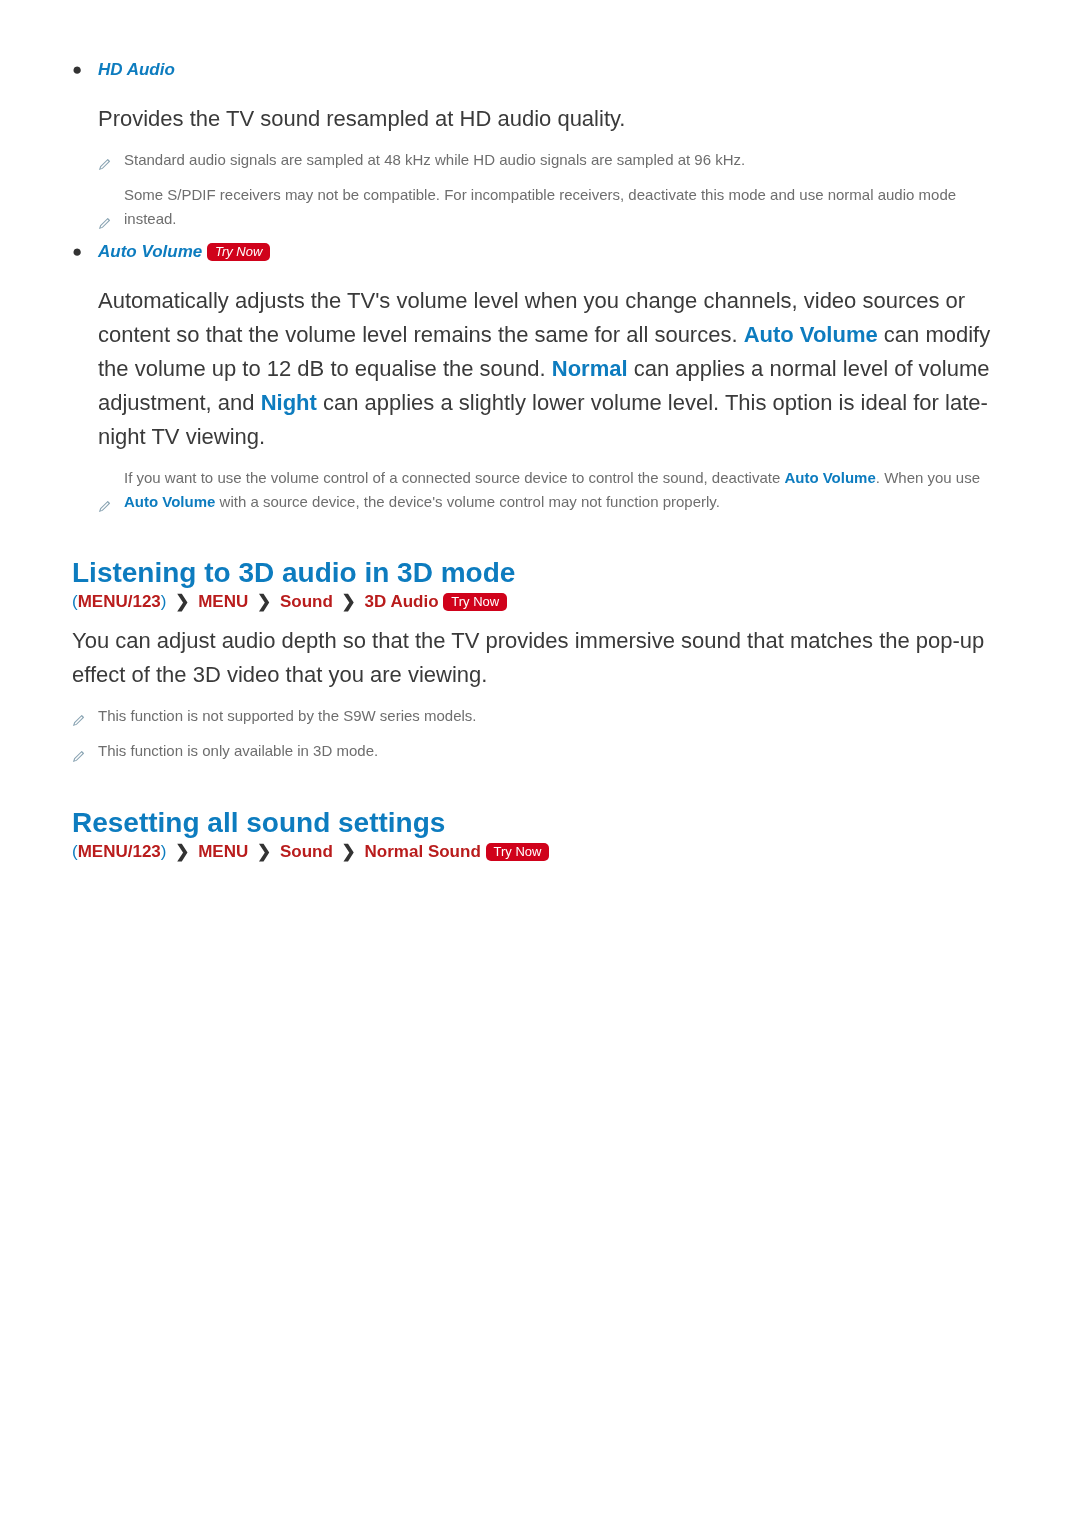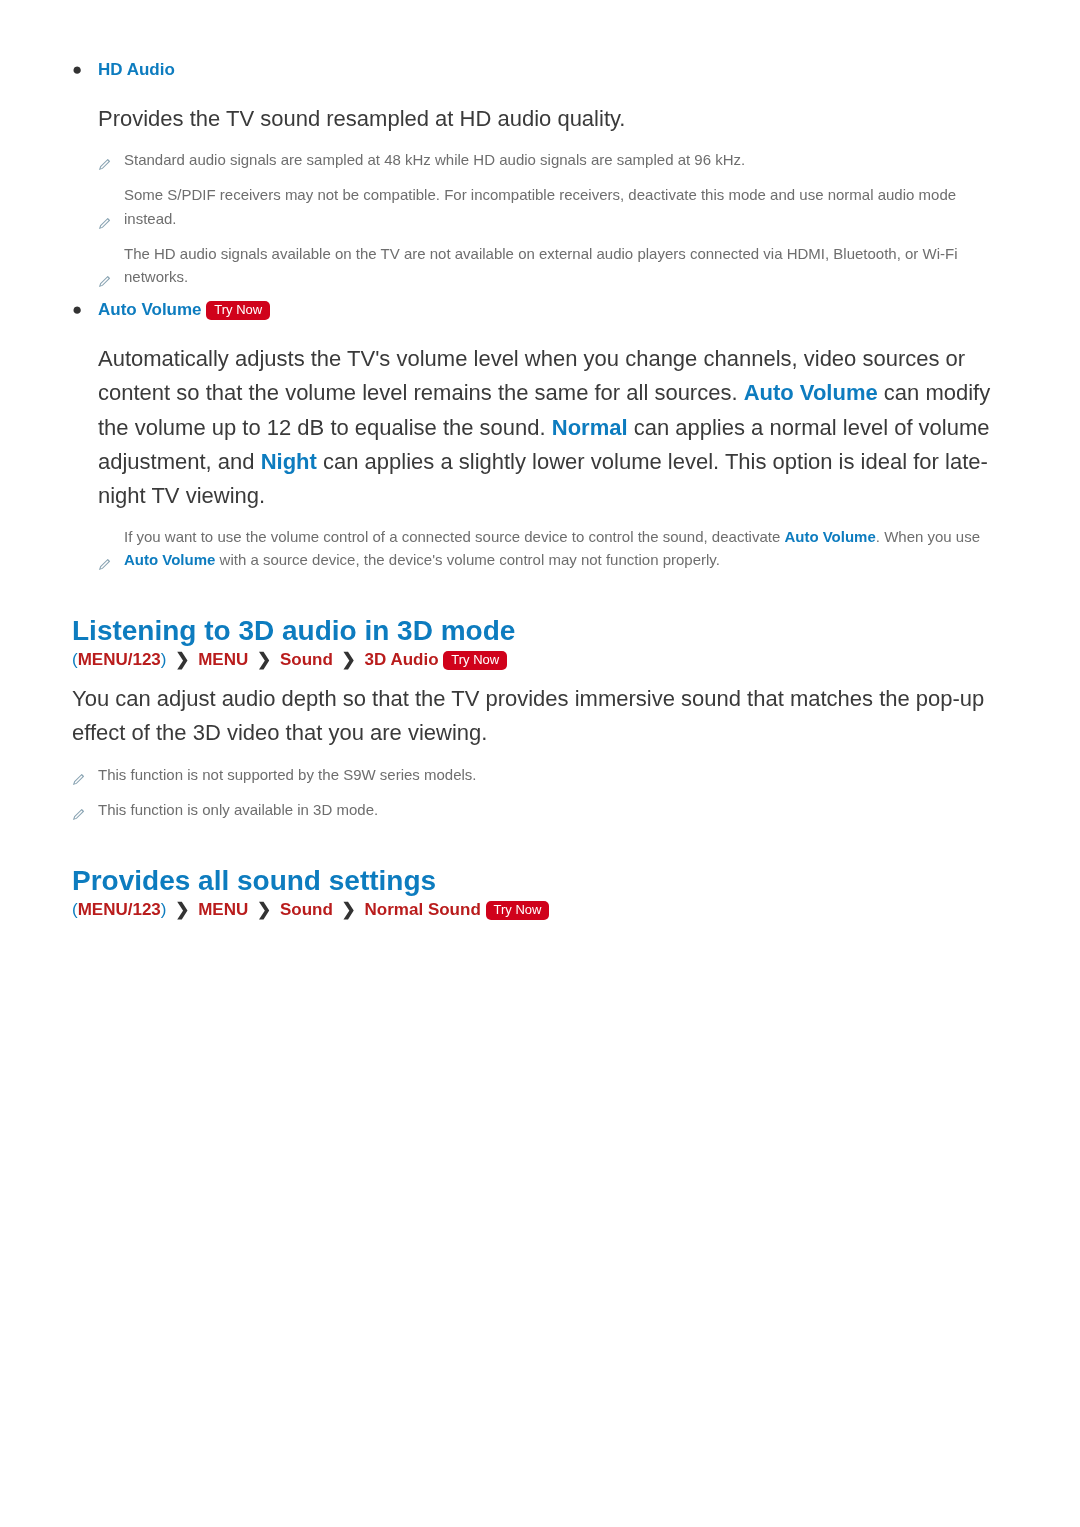--- a/index.html
+++ b/index.html
@@ -26,20 +26,21 @@
   }
   .bullet-dot {
     width: 26px;
     text-align: left;
     font-size: 17px;
     color: #333;
     flex: 0 0 26px;
   }
   .bullet-content {
     flex: 1;
+    font-style: italic;
   }
   .body-text {
     font-size: 22px;
     line-height: 1.55;
     color: #3a3a3a;
     margin-top: 12px;
     margin-bottom: 12px;
   }
   .note-row {
     display: flex;
@@ -122,52 +123,43 @@
     </div>
     <div class="note-row">
       <div class="note-icon">
         <svg viewBox="0 0 16 16">
             <path d="M2 14 L3 11 L11 3 L13 5 L5 13 Z" fill="none" stroke="#8aa4b3" stroke-width="1.2"></path>
             <path d="M11 3 L13 5" stroke="#8aa4b3" stroke-width="1.2"></path>
           </svg>
       </div>
       <div class="note-text">Some S/PDIF receivers may not be compatible. For incompatible receivers, deactivate this mode and use normal audio mode instead.</div>
     </div>
+  </div>
+
+  <div class="bullet-row mt-small">
+    <div class="bullet-dot">●</div>
+    <div class="bullet-content">
+      <div class="item-title">
+        <span>Auto Volume</span>
+        <span class="try-now">Try Now</span>
+      </div>
+    </div>
+  </div>
+  <div class="indent-block">
+    <div class="body-text">
+      <span>Automatically adjusts the TV's volume level when you change channels, video sources or content so that the volume level remains the same for all sources. </span><span class="inline-accent">Auto Volume</span><span> can modify the volume up to 12 dB to equalise the sound. </span><span class="inline-accent">Normal</span><span> can applies a normal level of volume adjustment, and </span><span class="inline-accent">Night</span><span> can applies a slightly lower volume level. This option is ideal for late-night TV viewing.</span>
+    </div>
+
     <div class="note-row">
       <div class="note-icon">
         <svg viewBox="0 0 16 16">
             <path d="M2 14 L3 11 L11 3 L13 5 L5 13 Z" fill="none" stroke="#8aa4b3" stroke-width="1.2"></path>
             <path d="M11 3 L13 5" stroke="#8aa4b3" stroke-width="1.2"></path>
           </svg>
       </div>
-      <div class="note-text">The HD audio signals available on the TV are not available on external audio players connected via HDMI, Bluetooth, or Wi-Fi networks.</div>
-    </div>
-  </div>
-
-  <div class="bullet-row mt-small">
-    <div class="bullet-dot">●</div>
-    <div class="bullet-content">
-      <div class="item-title">
-        <span>Auto Volume</span>
-        <span class="try-now">Try Now</span>
-      </div>
-    </div>
-  </div>
-  <div class="indent-block">
-    <div class="body-text">
-      <span>Automatically adjusts the TV's volume level when you change channels, video sources or content so that the volume level remains the same for all sources. </span><span class="inline-accent">Auto Volume</span><span> can modify the volume up to 12 dB to equalise the sound. </span><span class="inline-accent">Normal</span><span> can applies a normal level of volume adjustment, and </span><span class="inline-accent">Night</span><span> can applies a slightly lower volume level. This option is ideal for late-night TV viewing.</span>
-    </div>
-
-    <div class="note-row">
-      <div class="note-icon">
-        <svg viewBox="0 0 16 16">
-            <path d="M2 14 L3 11 L11 3 L13 5 L5 13 Z" fill="none" stroke="#8aa4b3" stroke-width="1.2"></path>
-            <path d="M11 3 L13 5" stroke="#8aa4b3" stroke-width="1.2"></path>
-          </svg>
-      </div>
       <div class="note-text">
         <span>If you want to use the volume control of a connected source device to control the sound, deactivate </span><span class="inline-accent">Auto Volume</span><span>. When you use </span><span class="inline-accent">Auto Volume</span><span> with a source device, the device's volume control may not function properly.</span>
       </div>
     </div>
   </div>
 
   <div class="section-title">Listening to 3D audio in 3D mode</div>
   <div class="breadcrumb">
     <span class="b-paren">(</span><span class="b-link">MENU/123</span><span class="b-paren">)</span>
     <span class="b-sep">❯</span>
@@ -192,21 +184,21 @@
   <div class="note-row">
     <div class="note-icon">
       <svg viewBox="0 0 16 16">
           <path d="M2 14 L3 11 L11 3 L13 5 L5 13 Z" fill="none" stroke="#8aa4b3" stroke-width="1.2"></path>
           <path d="M11 3 L13 5" stroke="#8aa4b3" stroke-width="1.2"></path>
         </svg>
     </div>
     <div class="note-text">This function is only available in 3D mode.</div>
   </div>
 
-  <div class="section-title">Provides all sound settings</div>
+  <div class="section-title">Resetting all sound settings</div>
   <div class="breadcrumb">
     <span class="b-paren">(</span><span class="b-link">MENU/123</span><span class="b-paren">)</span>
     <span class="b-sep">❯</span>
     <span class="b-link">MENU</span>
     <span class="b-sep">❯</span>
     <span class="b-link">Sound</span>
     <span class="b-sep">❯</span>
     <span class="b-link">Normal Sound</span>
     <span class="try-now">Try Now</span>
   </div>

